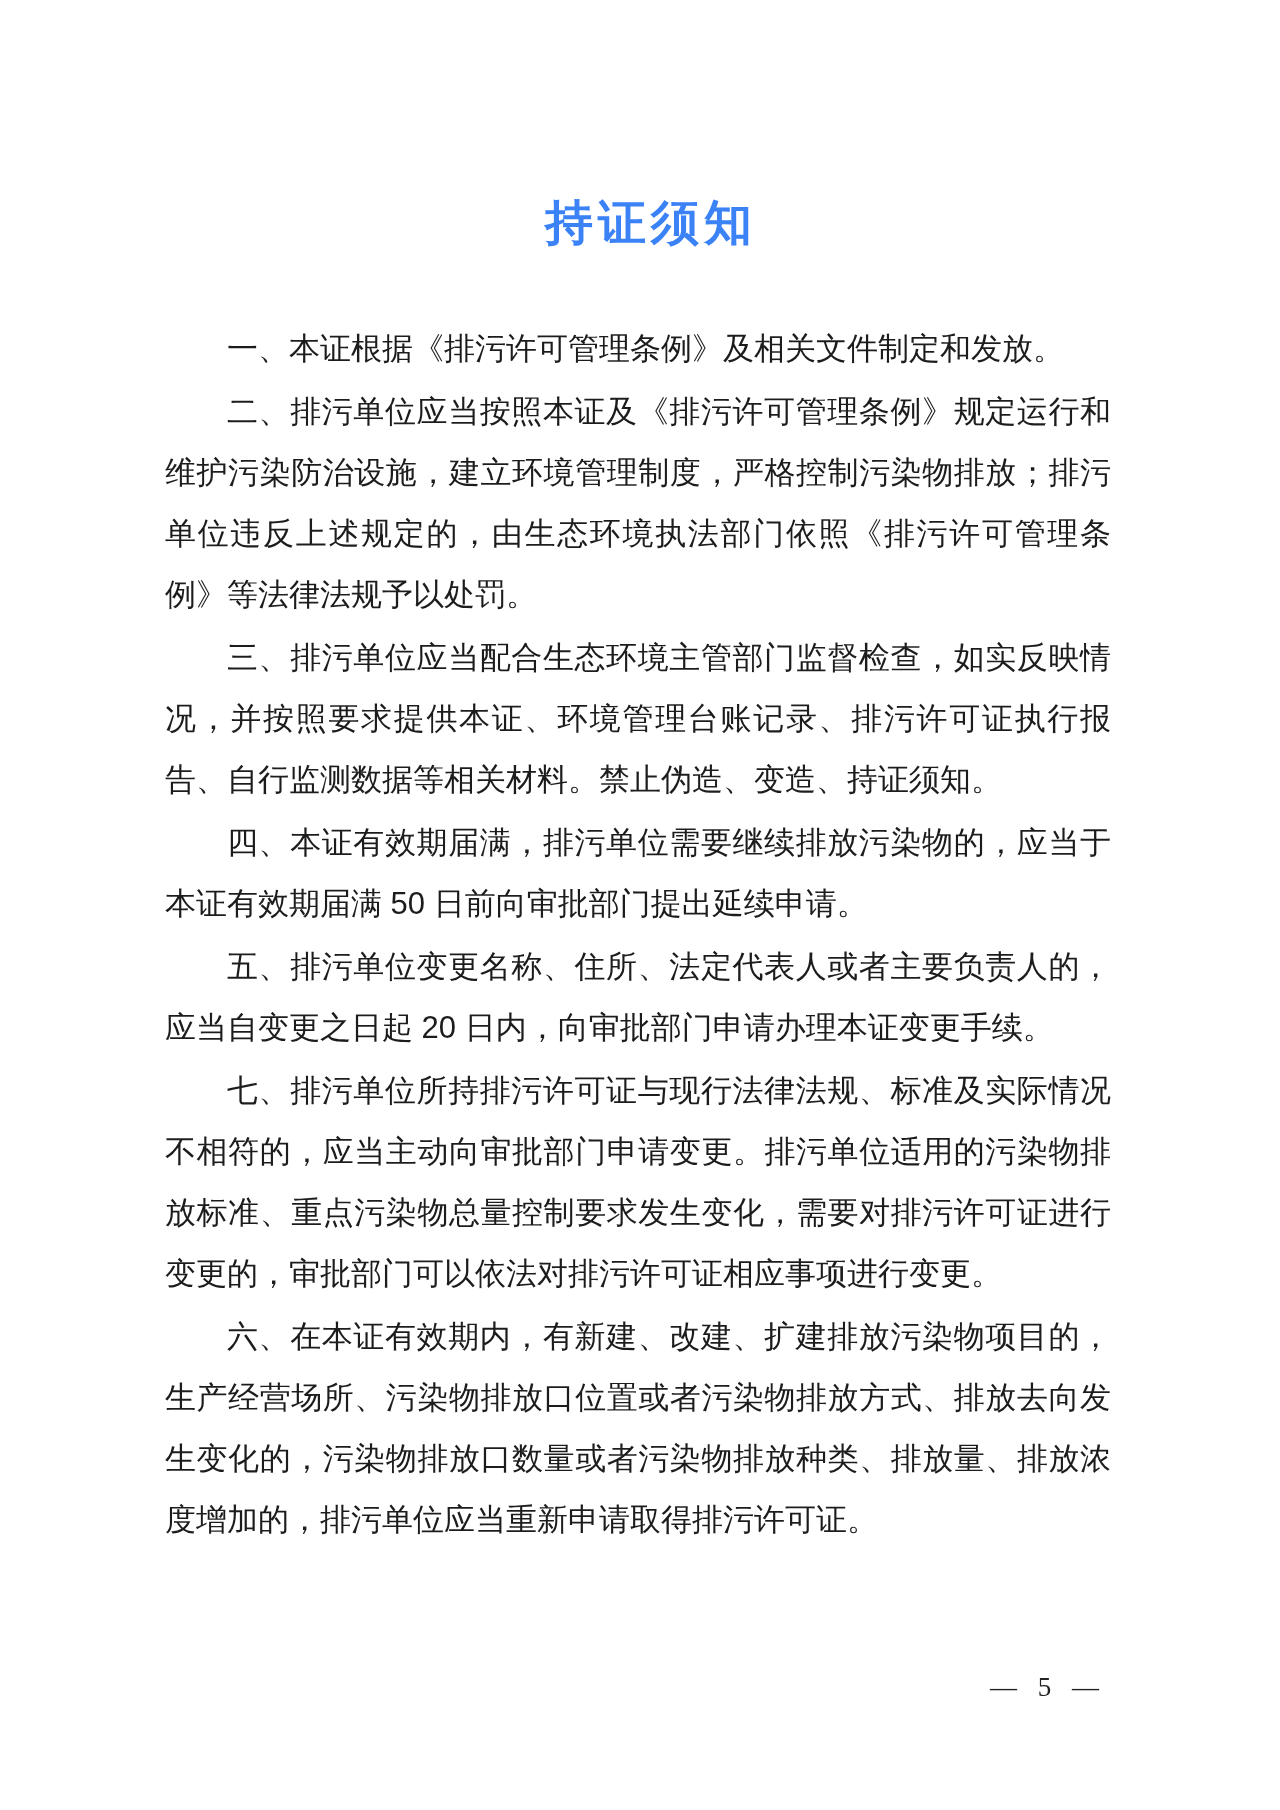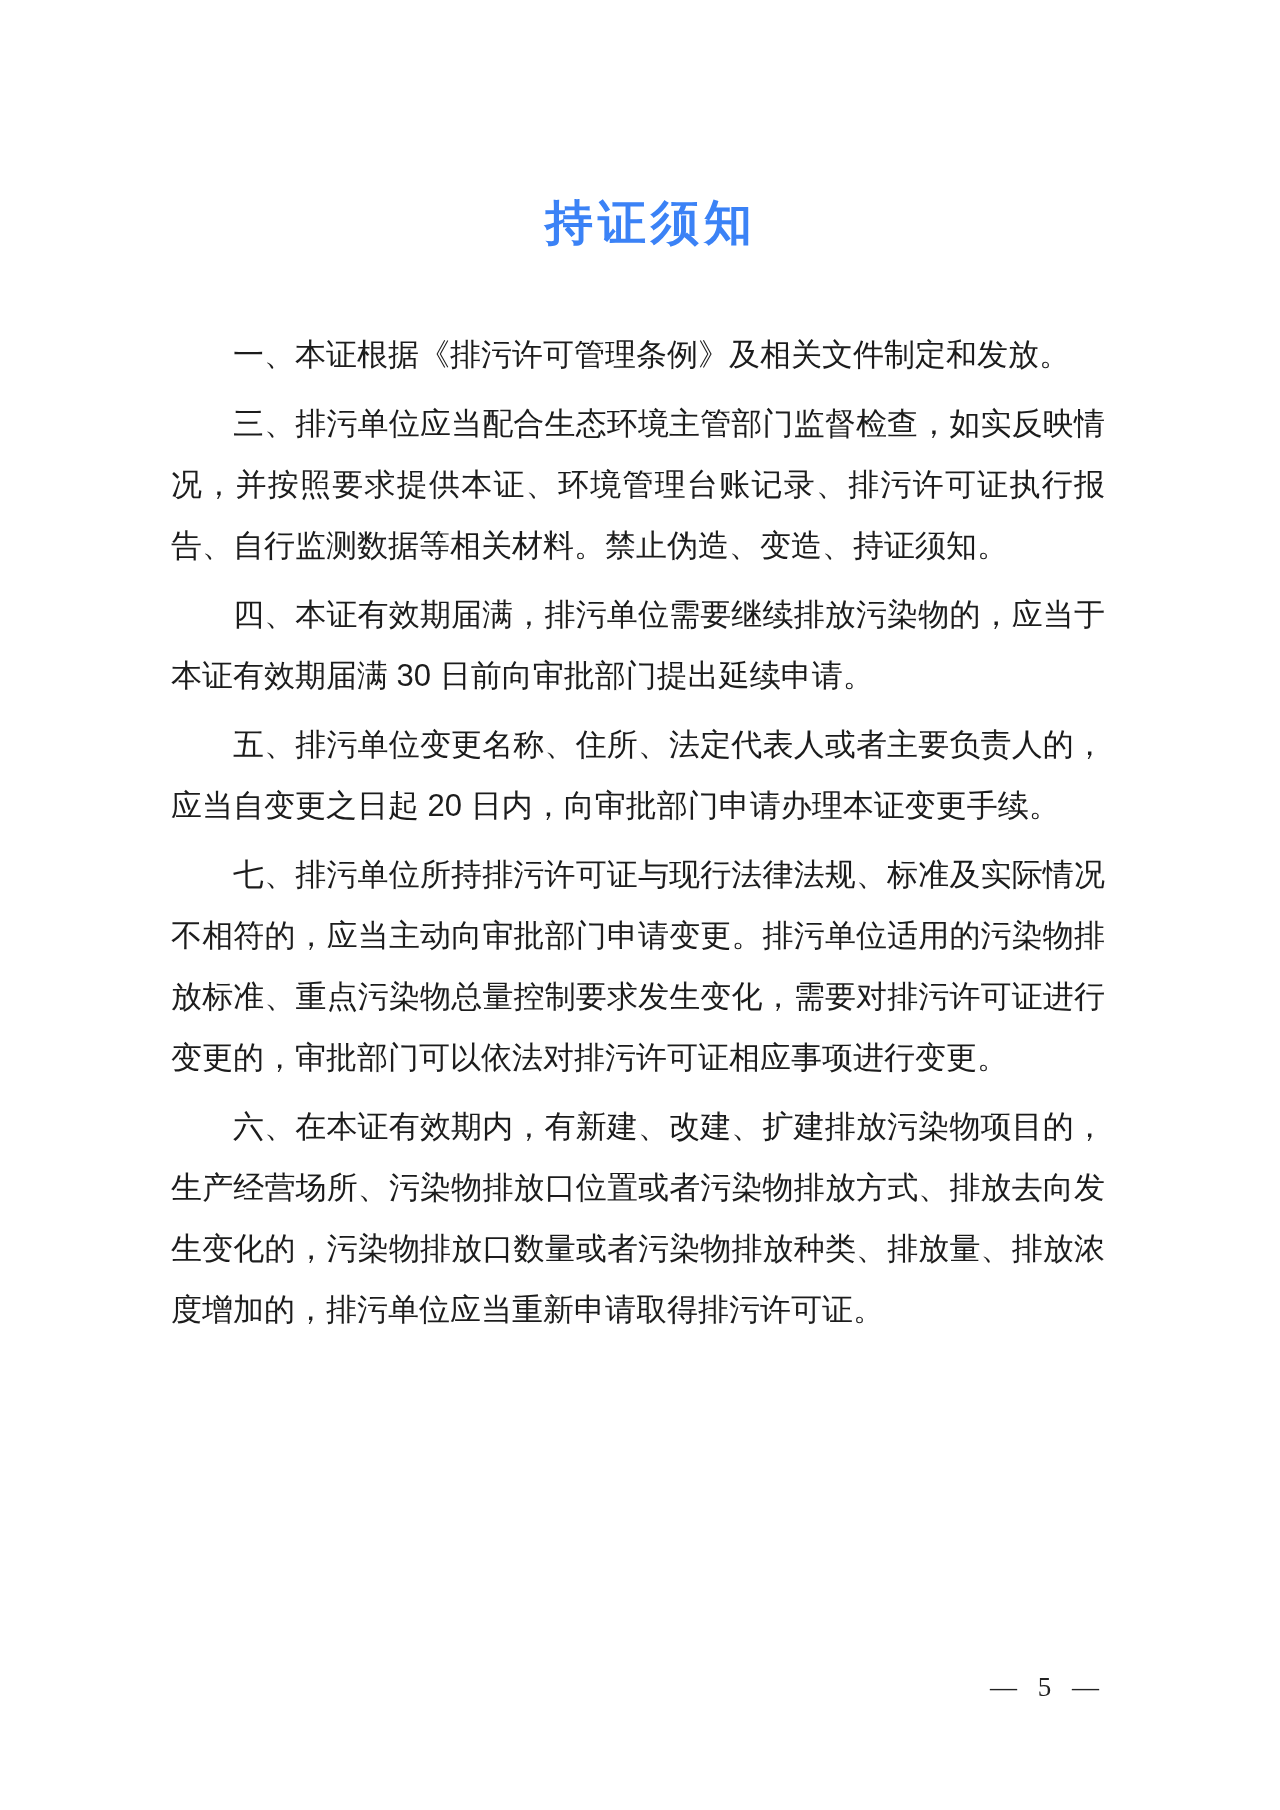--- a/index.html
+++ b/index.html
@@ -32,21 +32,21 @@
     letter-spacing: 5px;
     color: #3b82f6;
   }
   .notice-body {
     position: absolute;
     top: 316px;
     left: 163px;
     width: 950px;
   }
   .para {
-    margin: 8px;
+    margin: 2px;
     font-size: 31px;
     line-height: 61px;
     text-align: justify;
     text-justify: inter-ideograph;
     text-indent: 2em;
     color: #1c1c1c;
     word-break: break-all;
   }
   .page-number {
     position: absolute;
@@ -62,22 +62,23 @@
 </style>
 </head>
 <body>
 
 <div class="page">
 
   <h1 class="title">持证须知</h1>
 
   <div class="notice-body">
     <p class="para">一、本证根据《排污许可管理条例》及相关文件制定和发放。</p>
+    <p class="para">二、排污单位应当按照本证及《排污许可管理条例》规定运行和维护污染防治设施，建立环境管理制度，严格控制污染物排放；排污单位违反上述规定的，由生态环境执法部门依照《排污许可管理条例》等法律法规予以处罚。</p>
     <p class="para">三、排污单位应当配合生态环境主管部门监督检查，如实反映情况，并按照要求提供本证、环境管理台账记录、排污许可证执行报告、自行监测数据等相关材料。禁止伪造、变造、持证须知。</p>
-    <p class="para">四、本证有效期届满，排污单位需要继续排放污染物的，应当于本证有效期届满 30 日前向审批部门提出延续申请。</p>
+    <p class="para">四、本证有效期届满，排污单位需要继续排放污染物的，应当于本证有效期届满 50 日前向审批部门提出延续申请。</p>
     <p class="para">五、排污单位变更名称、住所、法定代表人或者主要负责人的，应当自变更之日起 20 日内，向审批部门申请办理本证变更手续。</p>
     <p class="para">七、排污单位所持排污许可证与现行法律法规、标准及实际情况不相符的，应当主动向审批部门申请变更。排污单位适用的污染物排放标准、重点污染物总量控制要求发生变化，需要对排污许可证进行变更的，审批部门可以依法对排污许可证相应事项进行变更。</p>
     <p class="para">六、在本证有效期内，有新建、改建、扩建排放污染物项目的，生产经营场所、污染物排放口位置或者污染物排放方式、排放去向发生变化的，污染物排放口数量或者污染物排放种类、排放量、排放浓度增加的，排污单位应当重新申请取得排污许可证。</p>
   </div>
 
   <div class="page-number">— 5 —</div>
 
 </div>
 
 </body></html>

